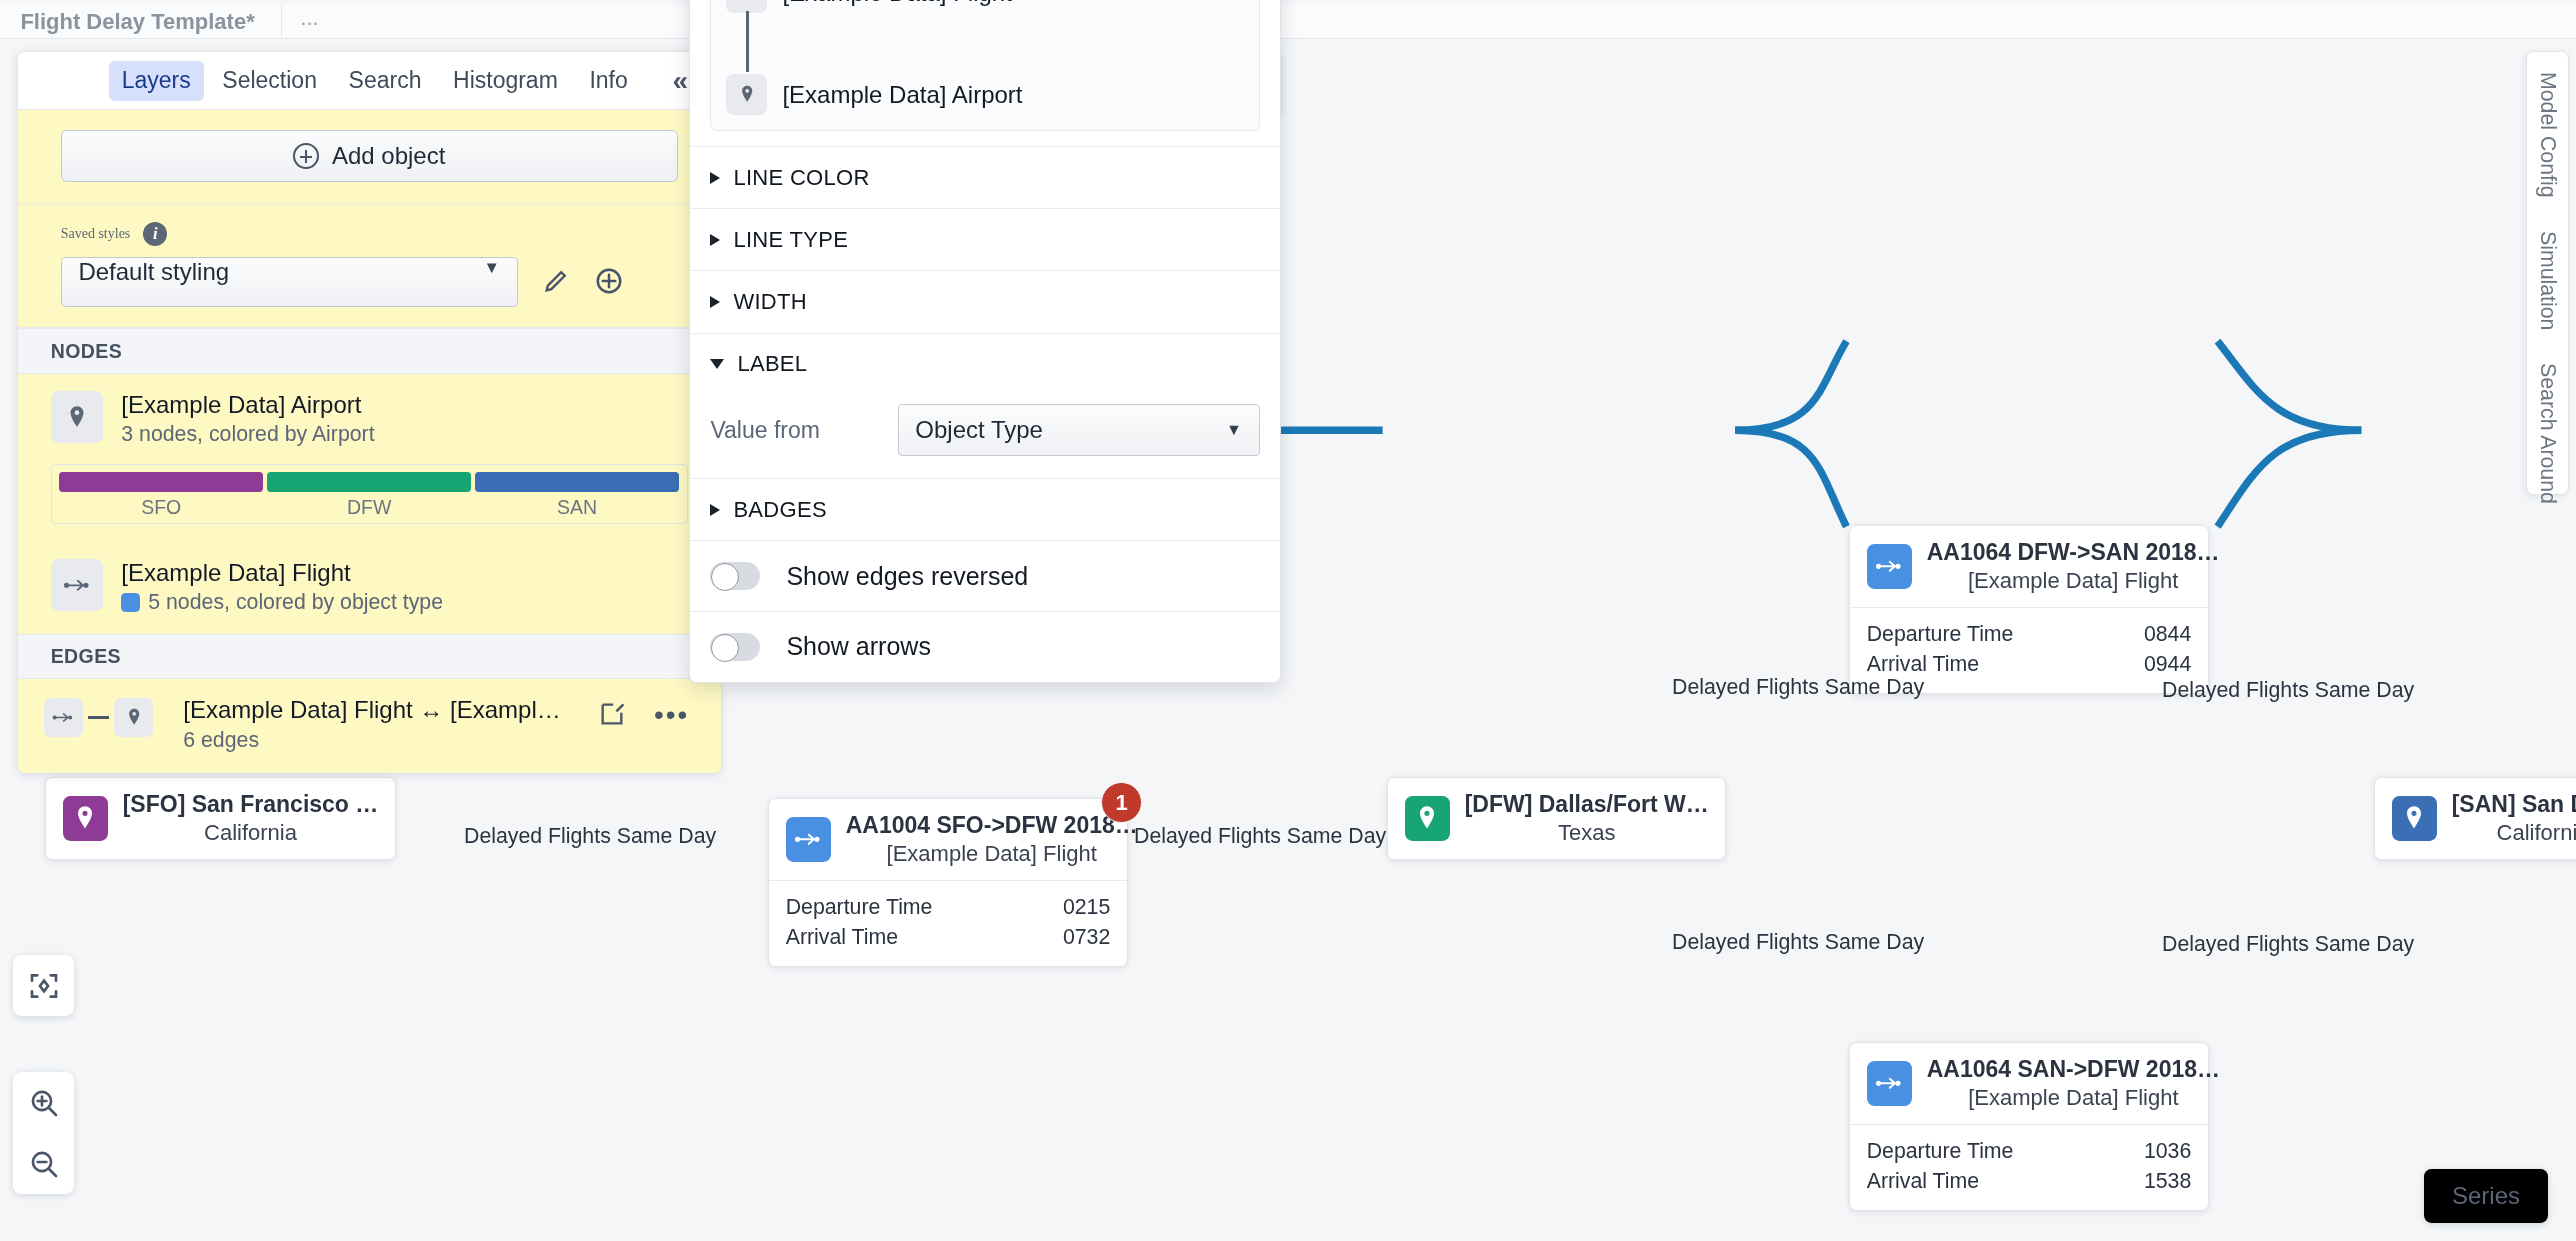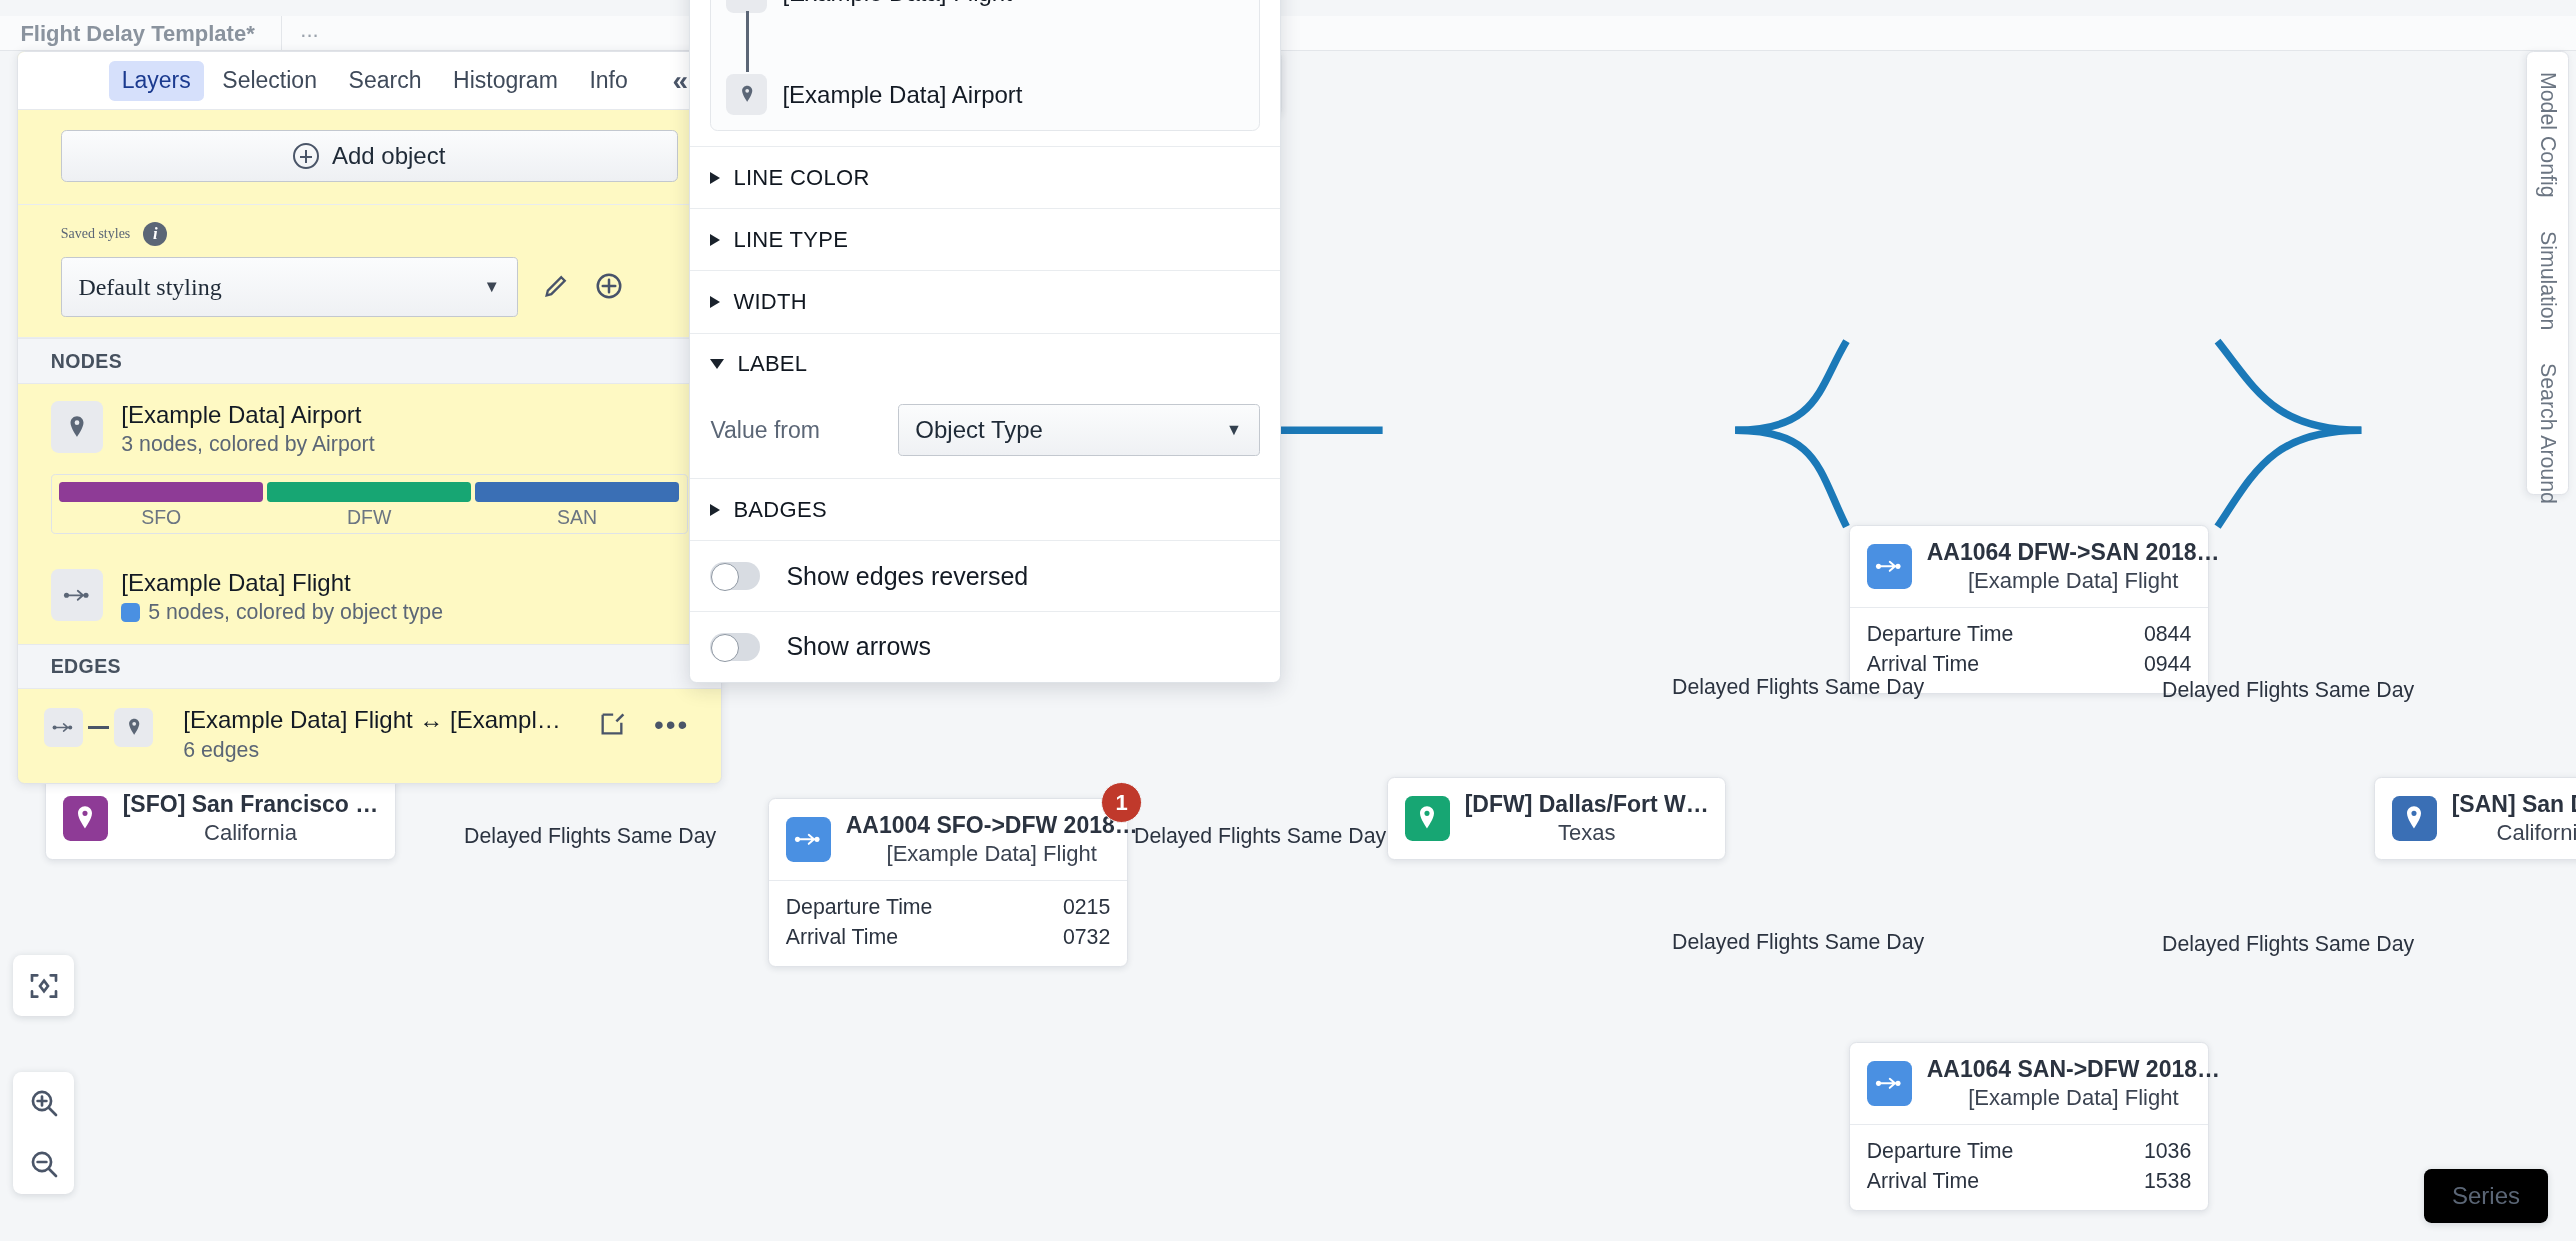--- a/index.html
+++ b/index.html
@@ -6,21 +6,21 @@
   html, body {
     width: 2576px; height: 1242px;
     font-family: "Liberation Sans", sans-serif;
     background: #f4f6f8;
     overflow: hidden;
   }
   #root { position: relative; width: 2576px; height: 1242px; }
 
   
   .topbar {
-    position: absolute; left: 0; top: 16px; width: 2576px; height: 35px;
+    position: absolute; left: 0; top: 4px; width: 2576px; height: 35px;
     background: #fafbfc; border-bottom: 0.9px solid #e3e6ea;
     display: flex; align-items: center;
   }
   .tab-title {
     padding: 0 26px 0 20.4px; height: 35px; line-height: 35px;
     font-size: 22px; color: #8a939e; font-weight: 600;
     border-right: 0.9px solid #e3e6ea;
   }
   .tab-ellipsis {
     padding: 0 18.6px; height: 35px; line-height: 28px;
@@ -73,24 +73,24 @@
   .styles-label-row { display: flex; align-items: center; gap: 13px; margin-bottom: 11px; }
   .styles-label { font-size: 14px; color: #5b6676; font-family: Liberation Serif, serif; }
   .info-icon {
     width: 24px; height: 24px; border-radius: 50%; background: #5b6676;
     color: #fff; font-size: 16.7px; font-weight: 700; font-style: italic;
     display: flex; align-items: center; justify-content: center;
     font-family: "Liberation Serif", serif;
   }
   .styles-row { display: flex; align-items: center; gap: 24px; }
   .select-box {
-    flex: 0 0 auto; width: 457px; height: 60px; border: 0.9px solid #c3c8cf;
+    flex: 0 0 auto; width: 457px; height: 50px; border: 0.9px solid #c3c8cf;
     border-radius: 4.6px; background: linear-gradient(#fbfcfd,#eff1f4);
-    display: flex; align-items: center; padding: 0 16.7px;
-    font-size: 24px; color: #1f2a37; font-family: Liberation Serif, serif;
+    display: flex; align-items: flex-start; padding: 0 16.7px;
+    font-size: 24px; color: #1f2a37;
   }
   .select-box .caret { margin-left: auto; color: #3d4654; font-size: 16.7px; }
   .icon-btn-plain { color: #48536a; }
 
   .sec-header {
     background: #f3f5f8; border-top: 0.9px solid #e6e9ed; border-bottom: 0.9px solid #e6e9ed;
     padding: 10.2px 33px; font-size: 19.5px; font-weight: 700; color: #46515f;
     letter-spacing: 0.4px;
   }
   .layer-row { padding: 16.7px 33px 9.3px 33px; display: flex; gap: 18.6px; align-items: flex-start; }

